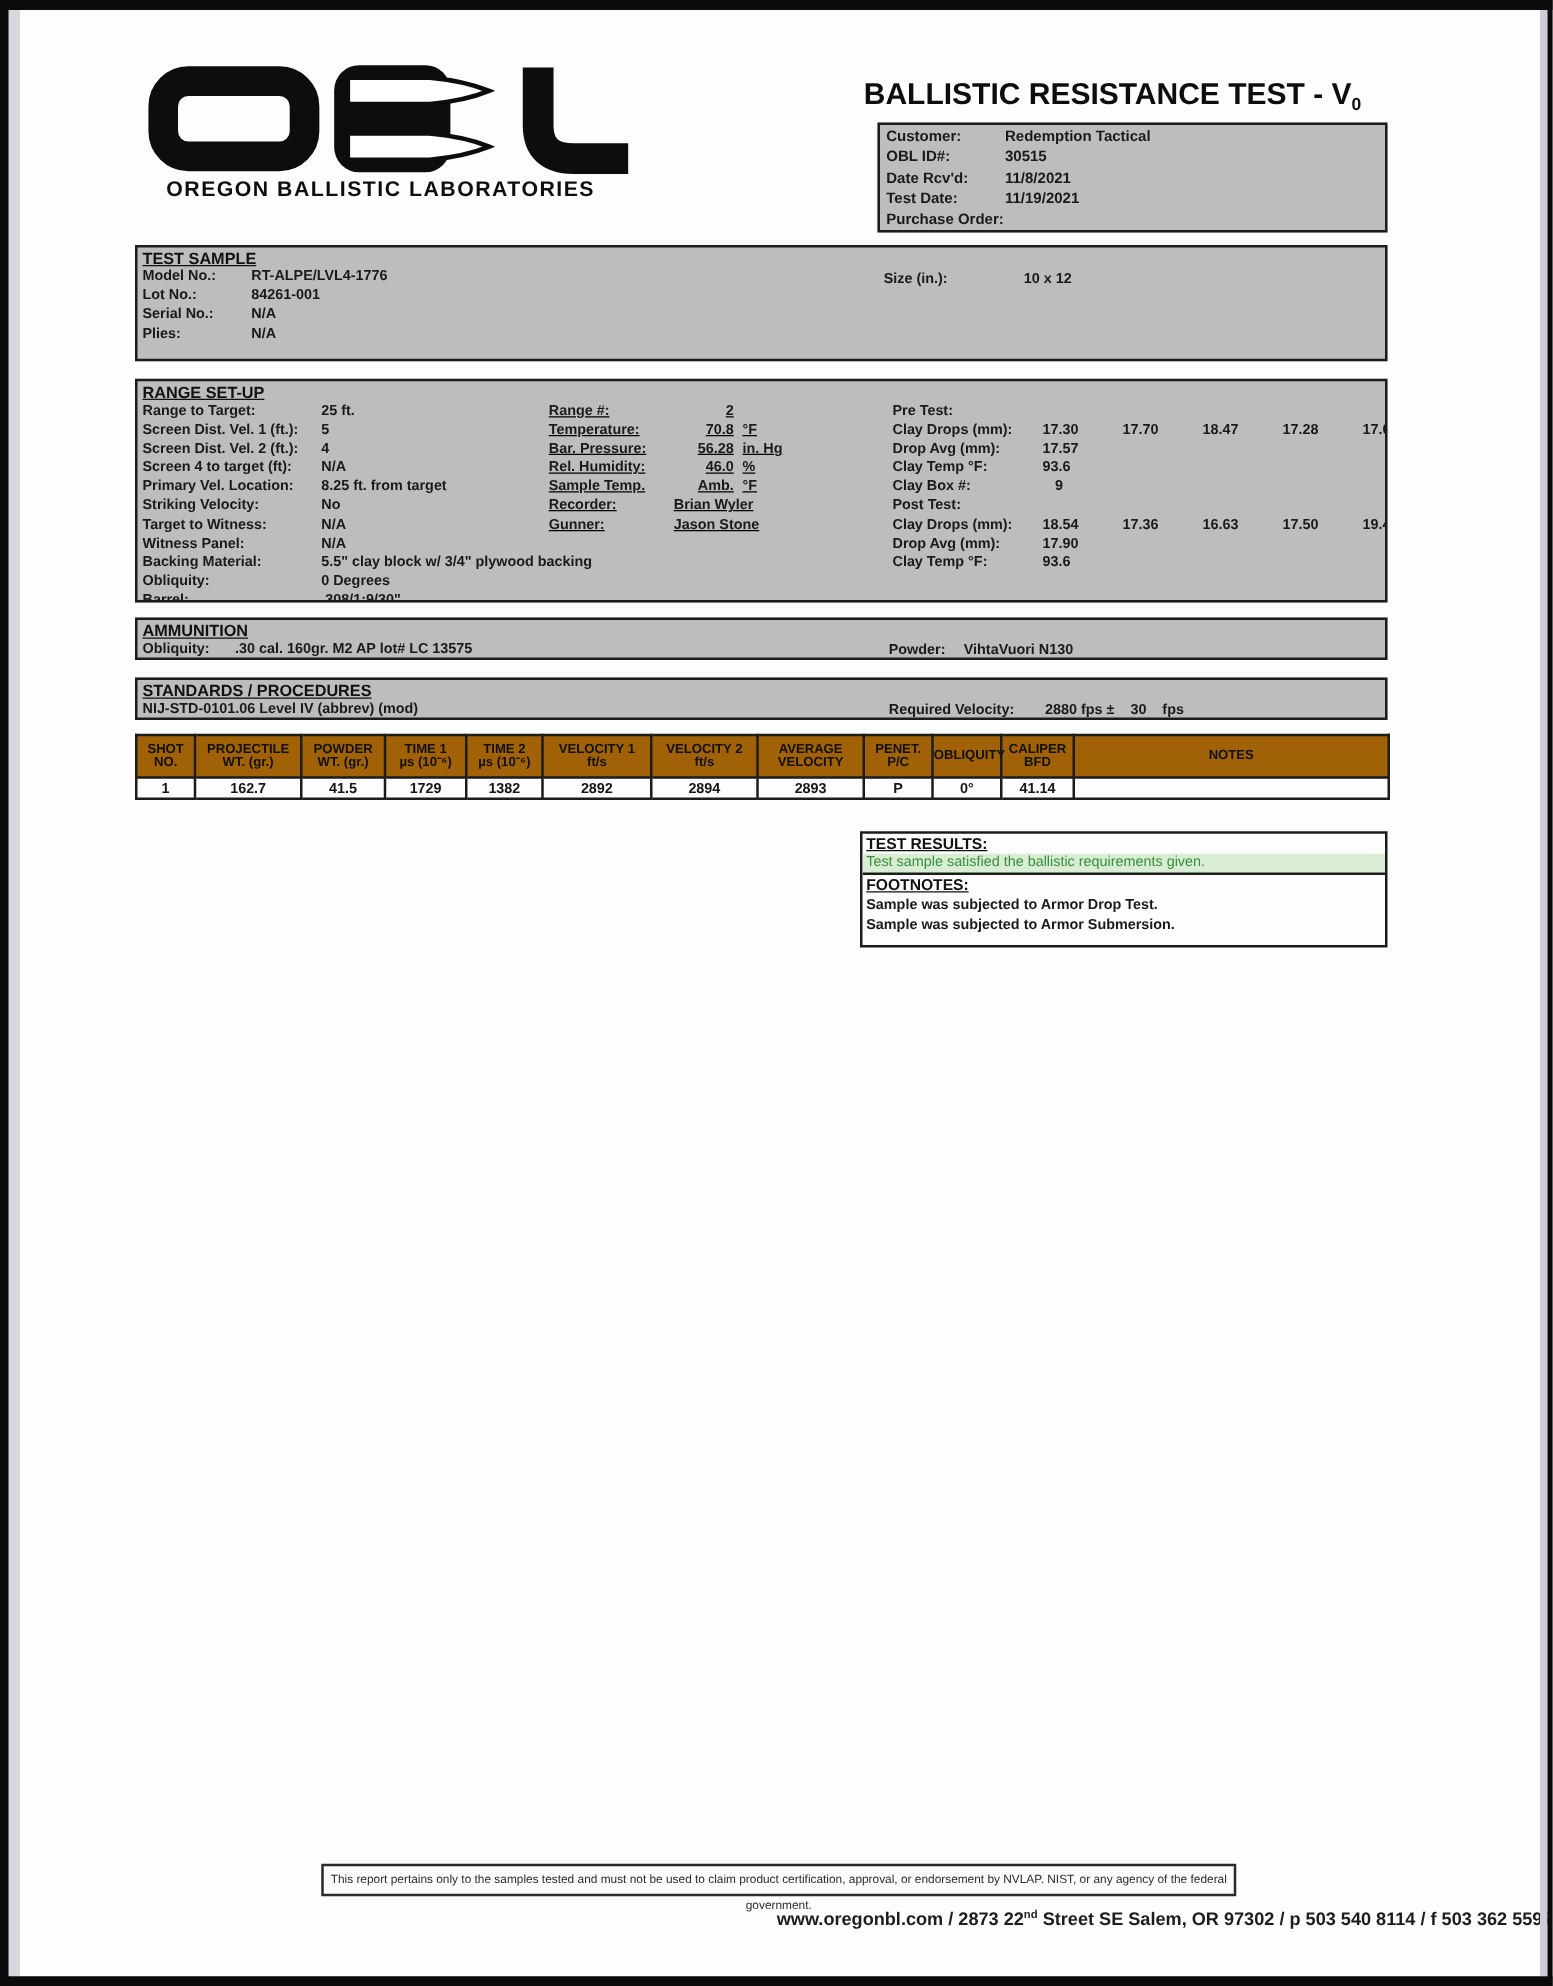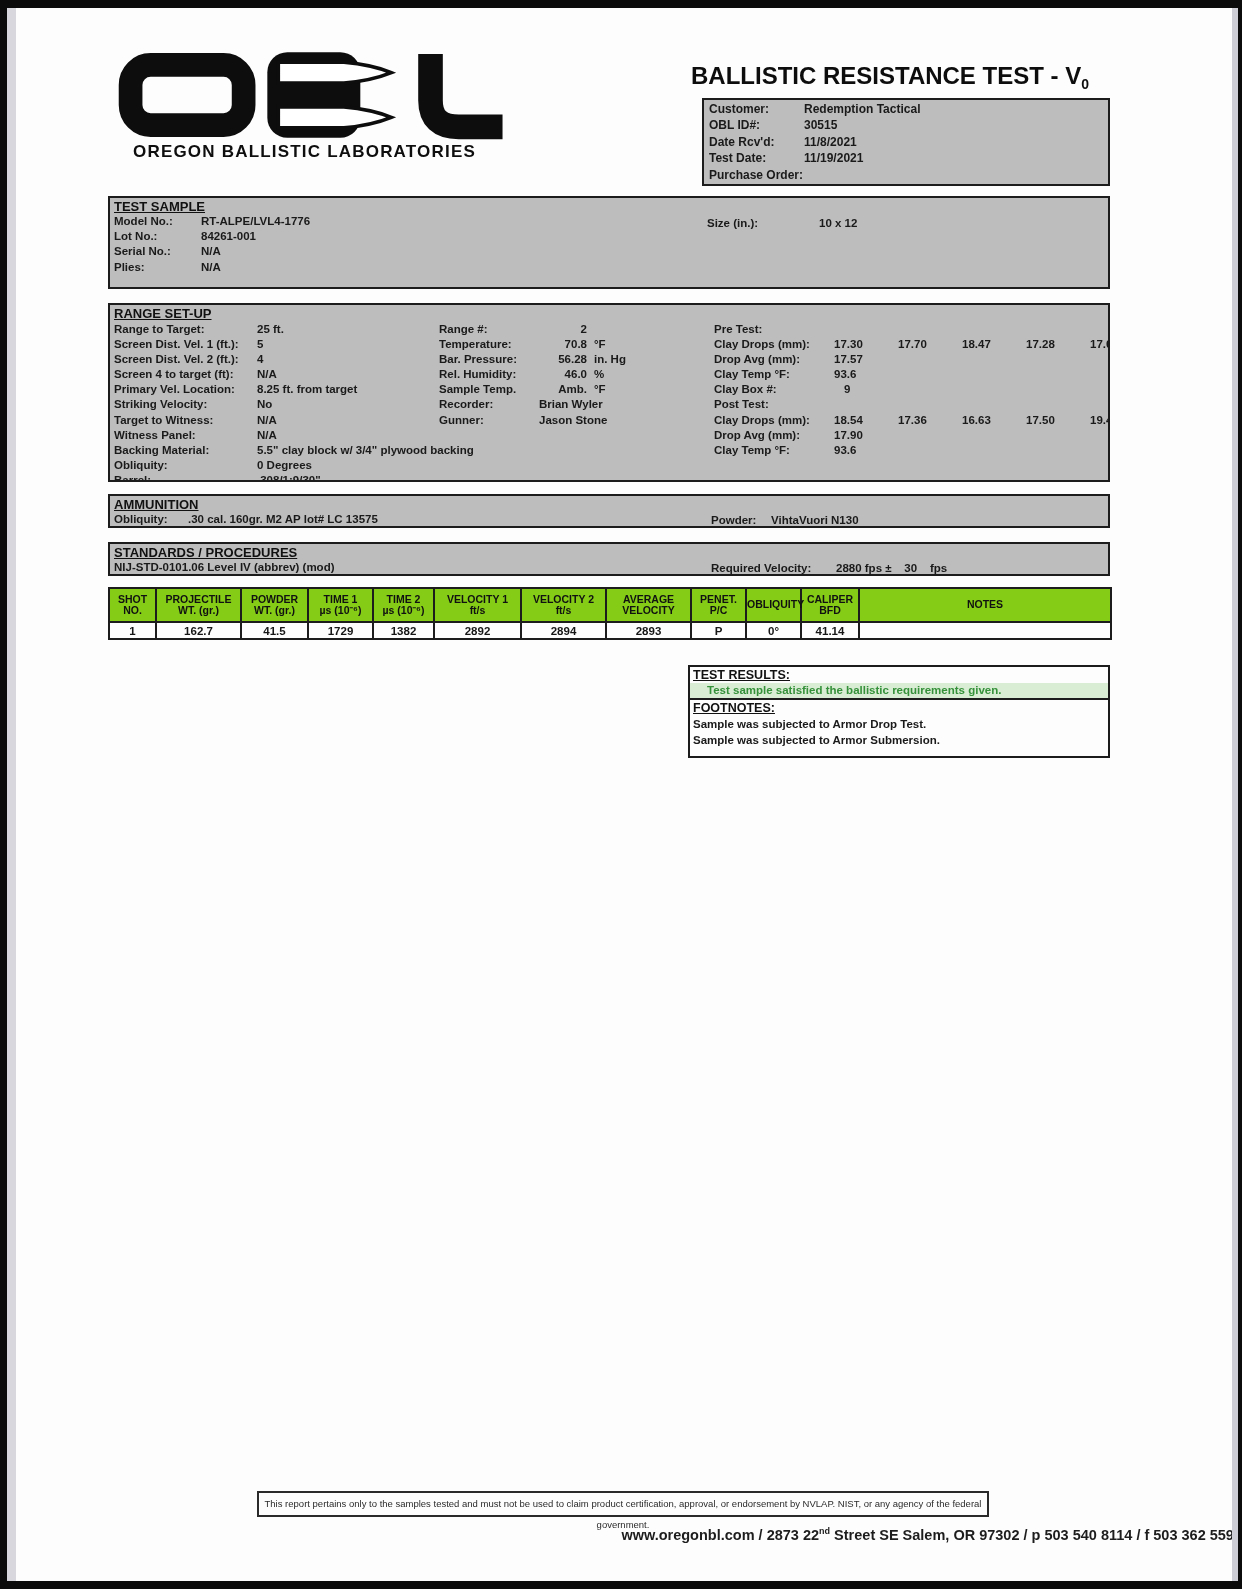--- a/index.html
+++ b/index.html
@@ -32,28 +32,28 @@
   .col-mid .num { display:inline-block; width:48px; text-align:right; }
   .col-mid .unit { margin-left:7px; }
   .col-right .k { width:118px; flex:0 0 118px; }
   .col-right .cell { display:inline-block; width:64px; padding-left:2px; }
   .col-right .pad10 { padding-left:12px; }
   
   .inline-row { display:flex; padding-left:4px; line-height:14px; font-size:11.5px; font-weight:bold; color:#1a1a1a; }
   .pre-ws { white-space:pre; }
   
   table.shot { border-collapse:collapse; width:1002px; table-layout:fixed; }
-  table.shot th { background:#84cc16; border:2px solid #1c1c1c; font-size:10.5px; line-height:11.5px; font-weight:bold; color:#111; height:34px; vertical-align:middle; padding:1px 0; }
+  table.shot th { background:#a16207; border:2px solid #1c1c1c; font-size:10.5px; line-height:11.5px; font-weight:bold; color:#111; height:34px; vertical-align:middle; padding:1px 0; }
   table.shot td { background:#fdfdfd; border:2px solid #1c1c1c; font-size:11.5px; font-weight:bold; color:#161616; height:17px; text-align:center; vertical-align:middle; }
   table.shot .h1,.h2 { display:block; }
   table.shot .h2:empty { display:none; }
   
   .white-box { position:absolute; background:#fdfdfd; border:2px solid #1c1c1c; overflow:hidden; }
   .rem-line { font-size:11.5px; font-weight:bold; color:#1a1a1a; line-height:17.4px; padding-left:4px; }
-  .result-bar { background:#d9ecd4; color:#35913a; font-size:11.5px; font-weight:bold; line-height:15px; height:17px; padding-left:17px; border-bottom:2px solid #1c1c1c; }
+  .result-bar { background:#d9ecd4; color:#35913a; font-size:11.5px; font-weight:normal; line-height:15px; height:17px; padding-left:3px; border-bottom:2px solid #1c1c1c; }
   .fn-line { font-size:11.5px; font-weight:bold; color:#1a1a1a; line-height:16px; padding-left:3px; }
   
   .disclaimer { position:absolute; border:2px solid #2a2a2a; font-size:9.5px; color:#2b2b2b; text-align:center; line-height:21px; background:#fdfdfd; }
   .address { position:absolute; width:1242px; text-align:right; font-size:14.5px; font-weight:bold; color:#1d1d1d; }
   .address .sup { font-size:9px; vertical-align:super; }
 </style>
 </head>
 <body>
 
 <div class="page">
@@ -159,21 +159,21 @@
         </div>
       <div class="r-row">
           <span class="k">Obliquity:</span>
           <span>0 Degrees</span>
         </div>
       <div class="r-row">
           <span class="k">Barrel:</span>
           <span>.308/1:9/30"</span>
         </div>
     </div>
-    <div class="col col-mid" style="left:329px;">
+    <div class="col col-mid" style="left:329px;text-decoration:underline;">
       <div class="r-row">
           <span class="k">Range #:</span>
           <span class="num">2</span>
           <span class="unit"></span>
         </div>
       <div class="r-row">
           <span class="k">Temperature:</span>
           <span class="num">70.8</span>
           <span class="unit">°F</span>
         </div>

